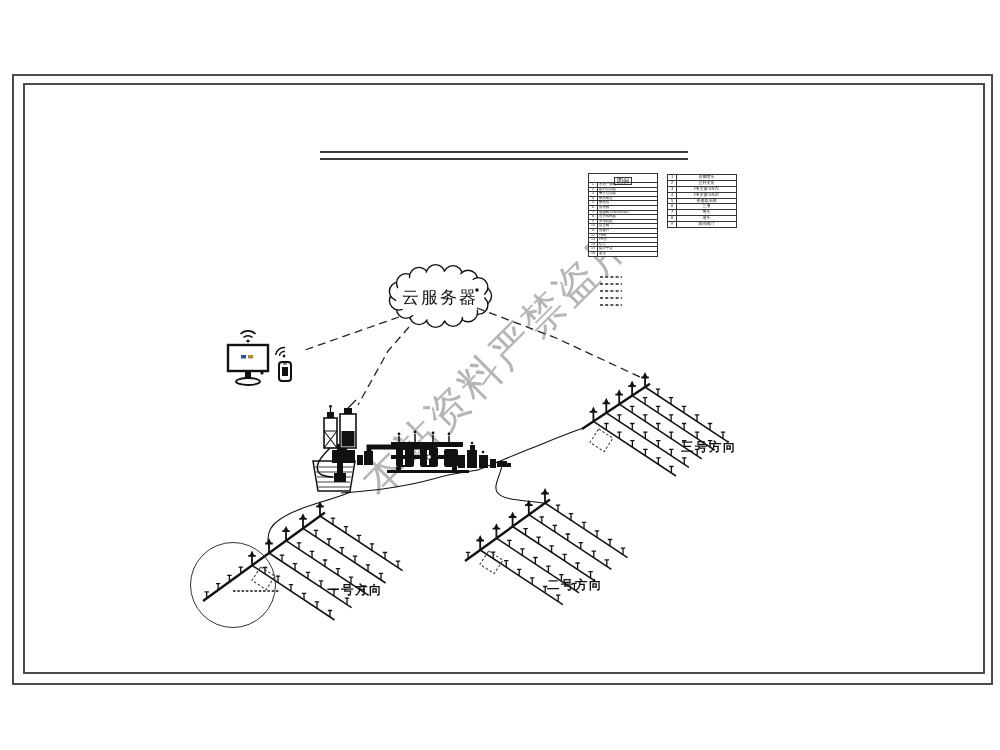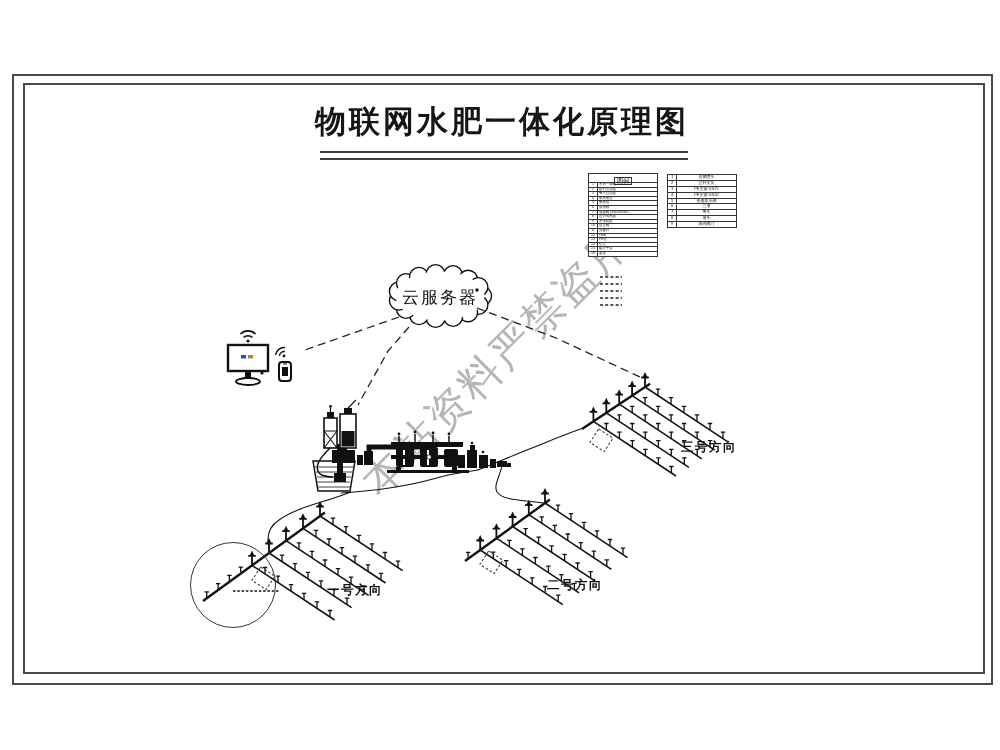--- a/index.html
+++ b/index.html
@@ -39,21 +39,20 @@
   .cjk{font-family:"Liberation Serif","DejaVu Serif",serif;fill:#111;}
   .lbl{font-size:12.5px;letter-spacing:1.5px;font-weight:600;}
 </style>
 </head>
 <body>
 
 <div id="stage">
   <div id="frame-outer" class="frame"></div>
   <div id="frame-inner" class="frame"></div>
 
-  <div id="title">物联网水肥一体化原理图</div>
   <div id="title-rule"></div>
 
   <div id="watermark" style="color: rgb(163, 163, 163);">本站资料严禁盗用</div>
 
   <div id="legend-left" class="lg-table">
     <div class="lg-head"><span>图例</span></div>
     <div id="legend-left-rows">
         <div class="lg-row">
           <div class="lg-num">1</div>
           <div class="lg-name">水肥一体机</div>

